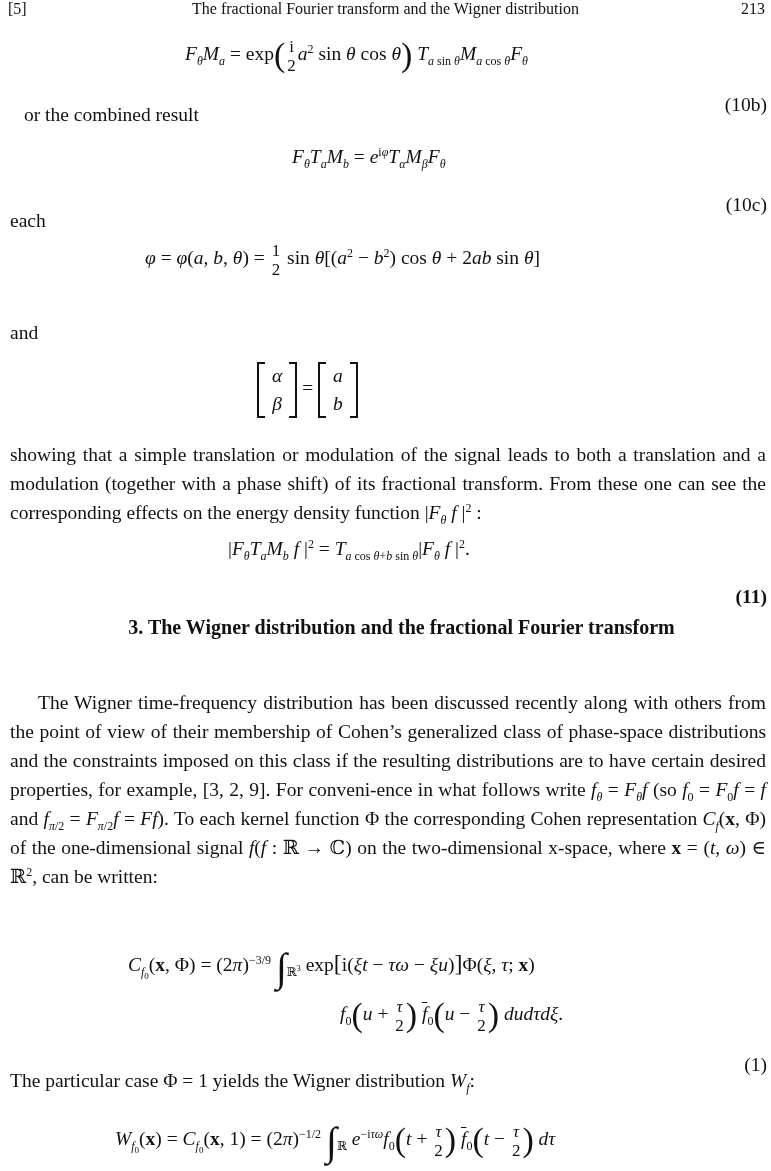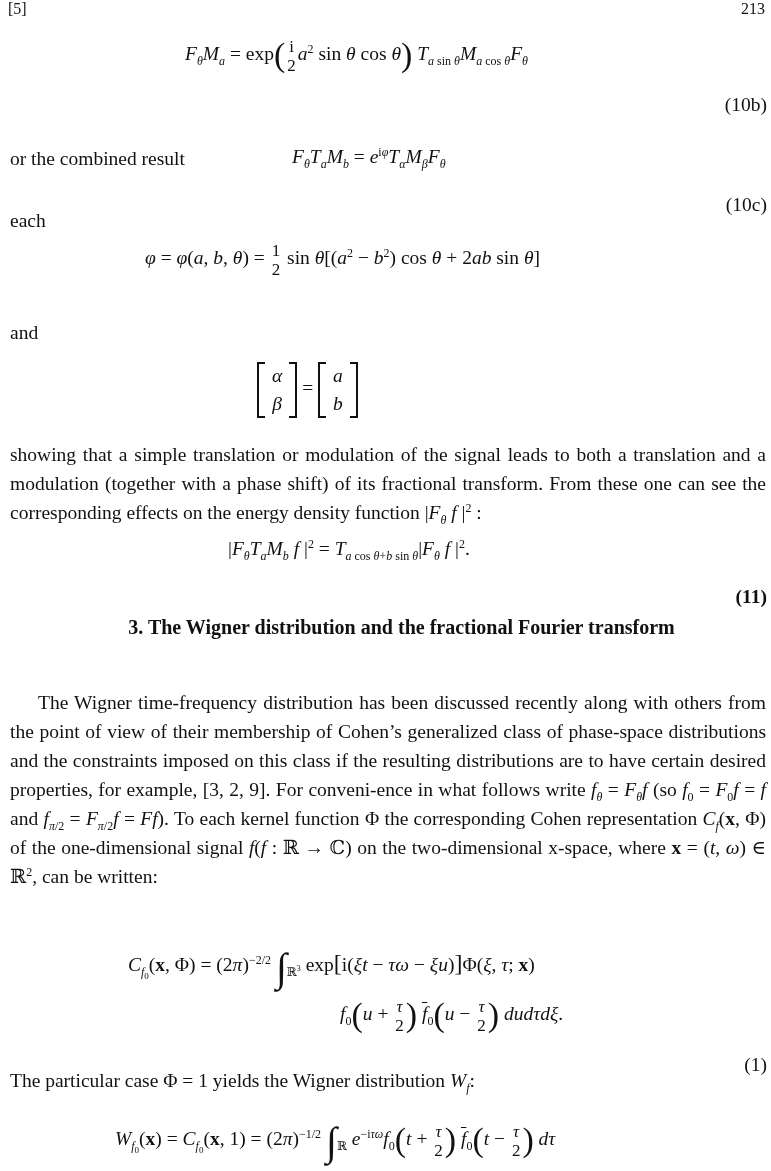--- a/index.html
+++ b/index.html
@@ -36,29 +36,30 @@
 
   .integral { font-size: 40px; vertical-align: -10px; font-style: italic; font-weight: 200; }
   .section-title { font-size: 20px; font-weight: bold; left: 0; width: 771px; text-align: center; }
   .overline { text-decoration: overline; }
 </style>
 </head>
 <body>
 
 <div class="abs header">
   <span class="abs hdr-left">[5]</span>
+  <span class="abs hdr-center">The fractional Fourier transform and the Wigner distribution</span>
   <span class="abs hdr-right">213</span>
 </div>
 
 <div class="abs eq" style="top:36px; left:185px;">
   <i>F</i><sub><i>θ</i></sub><i>M</i><sub><i>a</i></sub> = exp<span class="paren">(</span><span class="frac"><span class="top">i</span><span>2</span></span><i>a</i><sup>2</sup> sin <i>θ</i> cos <i>θ</i><span class="paren">)</span> <i>T</i><sub><i>a</i> sin <i>θ</i></sub><i>M</i><sub><i>a</i> cos <i>θ</i></sub><i>F</i><sub><i>θ</i></sub>
 </div>
 <div class="abs eqnum" style="top:46px;">(10b)</div>
 
-<div class="abs para" style="top:100px; left:10px;margin-top:44px;">or the combined result</div>
+<div class="abs para" style="top:100px; left:24px;">or the combined result</div>
 
 <div class="abs eq" style="top:146px; left:292px;">
   <i>F</i><sub><i>θ</i></sub><i>T</i><sub><i>a</i></sub><i>M</i><sub><i>b</i></sub> = <i>e</i><sup>i<i>φ</i></sup><i>T</i><sub><i>α</i></sub><i>M</i><sub><i>β</i></sub><i>F</i><sub><i>θ</i></sub>
 </div>
 <div class="abs eqnum" style="top:146px;">(10c)</div>
 
 <div class="abs para" style="top:206px; left:10px;">each</div>
 
 <div class="abs eq" style="top:242px; left:145px;">
   <i>φ</i> = <i>φ</i>(<i>a</i>, <i>b</i>, <i>θ</i>) = <span class="frac"><span class="top">1</span><span>2</span></span> sin <i>θ</i>[(<i>a</i><sup>2</sup> − <i>b</i><sup>2</sup>) cos <i>θ</i> + 2<i>ab</i> sin <i>θ</i>]
@@ -106,21 +107,21 @@
   <i>f</i><sub><i>θ</i></sub> = <i>F</i><sub><i>θ</i></sub><i>f</i> (so <i>f</i><sub>0</sub> = <i>F</i><sub>0</sub><i>f</i> = <i>f</i> and <i>f</i><sub><i>π</i>/2</sub> = <i>F</i><sub><i>π</i>/2</sub><i>f</i> = <i>Ff</i>).
   <span>To each kernel function Φ the corresponding Cohen representation</span>
   <i>C</i><sub><i>f</i></sub>(<b>x</b>, Φ)
   <span>of the one-dimensional signal</span>
   <i>f</i>(<i>f</i> : ℝ → ℂ)
   <span>on the two-dimensional x-space, where</span>
   <b>x</b> = (<i>t</i>, <i>ω</i>) ∈ ℝ<sup>2</sup><span>, can be written:</span>
 </div>
 
 <div class="abs eq" style="top:944px; left:128px;">
-  <i>C</i><sub><i>f</i><sub style="font-size:9px">0</sub></sub>(<b>x</b>, Φ) = (2<i>π</i>)<sup>−2/2</sup> <span class="integral">∫</span><sub>ℝ<sup style="font-size:8px">3</sup></sub> exp<span style="font-size:24px">[</span>i(<i>ξt</i> − <i>τω</i> − <i>ξu</i>)<span style="font-size:24px">]</span>Φ(<i>ξ</i>, <i>τ</i>; <b>x</b>)
+  <i>C</i><sub><i>f</i><sub style="font-size:9px">0</sub></sub>(<b>x</b>, Φ) = (2<i>π</i>)<sup>−3/9</sup> <span class="integral">∫</span><sub>ℝ<sup style="font-size:8px">3</sup></sub> exp<span style="font-size:24px">[</span>i(<i>ξt</i> − <i>τω</i> − <i>ξu</i>)<span style="font-size:24px">]</span>Φ(<i>ξ</i>, <i>τ</i>; <b>x</b>)
 </div>
 <div class="abs eq" style="top:996px; left:340px;">
   <i>f</i><sub>0</sub><span class="paren">(</span><i>u</i> + <span class="frac"><span class="top"><i>τ</i></span><span>2</span></span><span class="paren">)</span> <span class="overline"><i>f</i></span><sub>0</sub><span class="paren">(</span><i>u</i> − <span class="frac"><span class="top"><i>τ</i></span><span>2</span></span><span class="paren">)</span> <i>dudτdξ</i>.
 </div>
 <div class="abs eqnum" style="top:1006px;">(1)</div>
 
 <div class="abs para" style="top:1066px; left:10px;">
   <span>The particular case Φ = 1 yields the Wigner distribution</span> <i>W</i><sub><i>f</i></sub>:
 </div>
 

